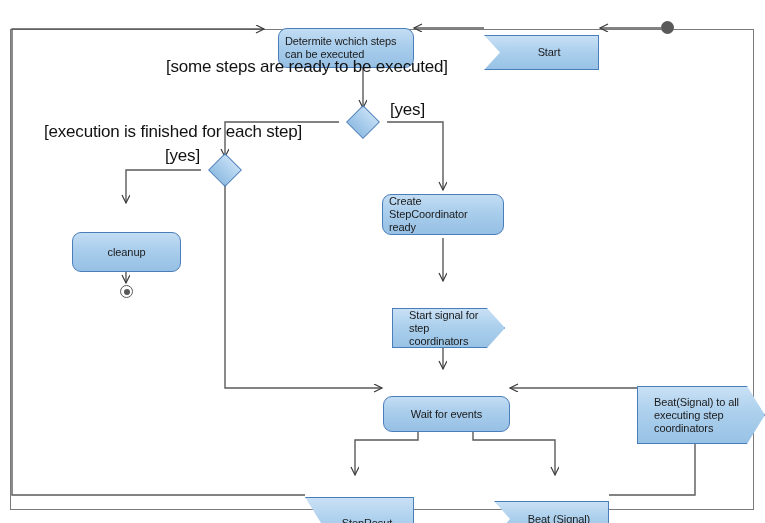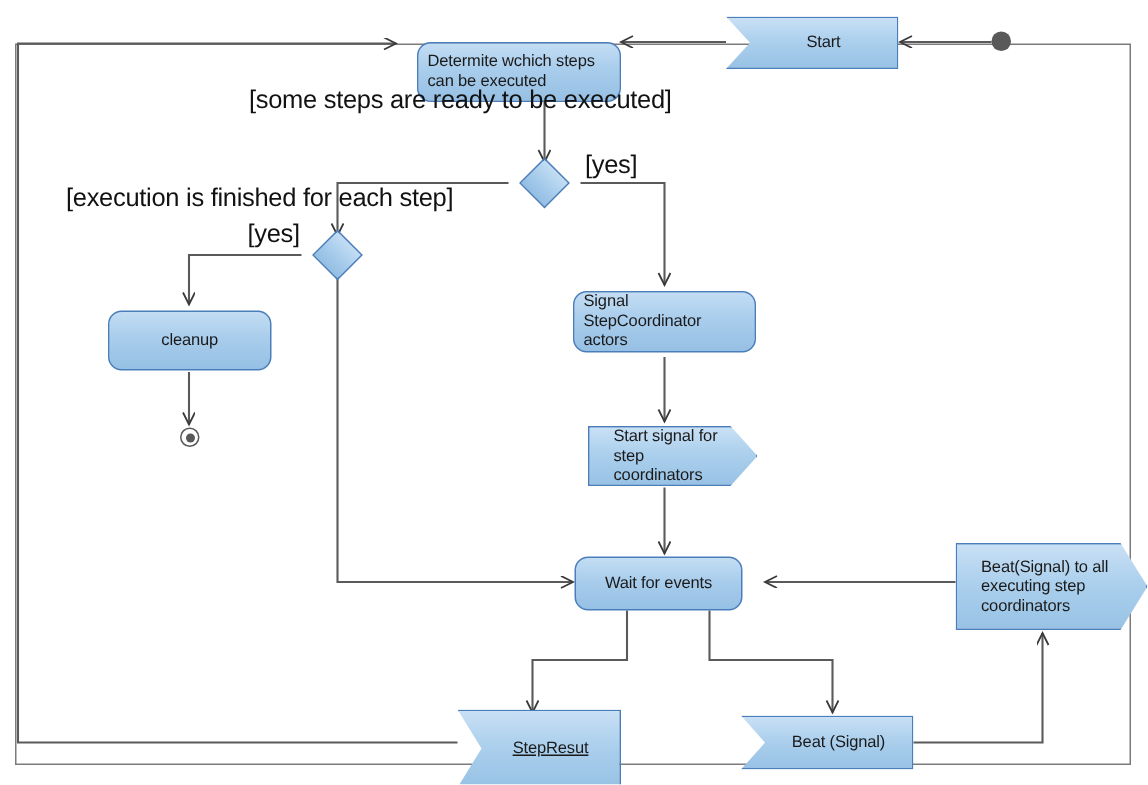--- a/index.html
+++ b/index.html
@@ -47,32 +47,34 @@
   .action {
     border: 1px solid #4a7ebb;
     border-radius: 9px;
     background: linear-gradient(to bottom, #c3ddf3 0%, #a9cdec 45%, #96c0e4 100%);
     padding: 3px 6px;
     justify-content: flex-start;
   }
   .action.center {
     justify-content: center;
     text-align: center;
+    margin-top: 25px;
   }
   
   .diamond {
     border: 1px solid #4a7ebb;
     background: linear-gradient(to bottom, #c3ddf3 0%, #a9cdec 50%, #93bee3 100%);
     transform: rotate(45deg);
   }
   
   .signal {
     background: linear-gradient(to bottom, #c9e0f5 0%, #acd0ed 45%, #98c2e5 100%);
     border: 1px solid #4a7ebb;
     padding: 3px 6px 3px 20px;
+    margin-top: 24px;
   }
   .signal.send {
     clip-path: polygon(0 0, calc(100% - 18px) 0, 100% 50%, calc(100% - 18px) 100%, 0 100%);
     padding: 3px 22px 3px 16px;
   }
   .signal.receive {
     clip-path: polygon(0 0, 100% 0, 100% 100%, 0 100%, 16px 50%);
     padding: 3px 7px 3px 22px;
     justify-content: center;
   }
@@ -182,28 +184,28 @@
 
   <div class="node diamond" style="left:213px; top:158px; width:24px; height:24px;"></div>
 
   <div class="node action center" style="left:72px; top:207px; width:109px; height:40px;">
     <span>cleanup</span>
   </div>
 
   <div class="final-node" style="left:120px; top:285px;"></div>
 
   <div class="node action" style="left:382px; top:194px; width:122px; height:41px;">
-    <span>Signal StepCoordinator actors</span>
+    <span>Create StepCoordinator ready</span>
   </div>
 
   <div class="node signal send" style="left:392px; top:284px; width:113px; height:40px;">
     <span>Start signal for step coordinators</span>
   </div>
 
-  <div class="node action center" style="left:383px; top:371px; width:112px; height:36px;">
+  <div class="node action center" style="left:383px; top:371px; width:127px; height:36px;">
     <span>Wait for events</span>
   </div>
 
   <div class="node signal send" style="left:637px; top:362px; width:128px; height:58px;">
     <span>Beat(Signal) to all executing step coordinators</span>
   </div>
 
   <div class="node signal receive" style="left:305px; top:473px; width:109px; height:52px;text-decoration:underline;">
     <span>StepResut</span>
   </div>

